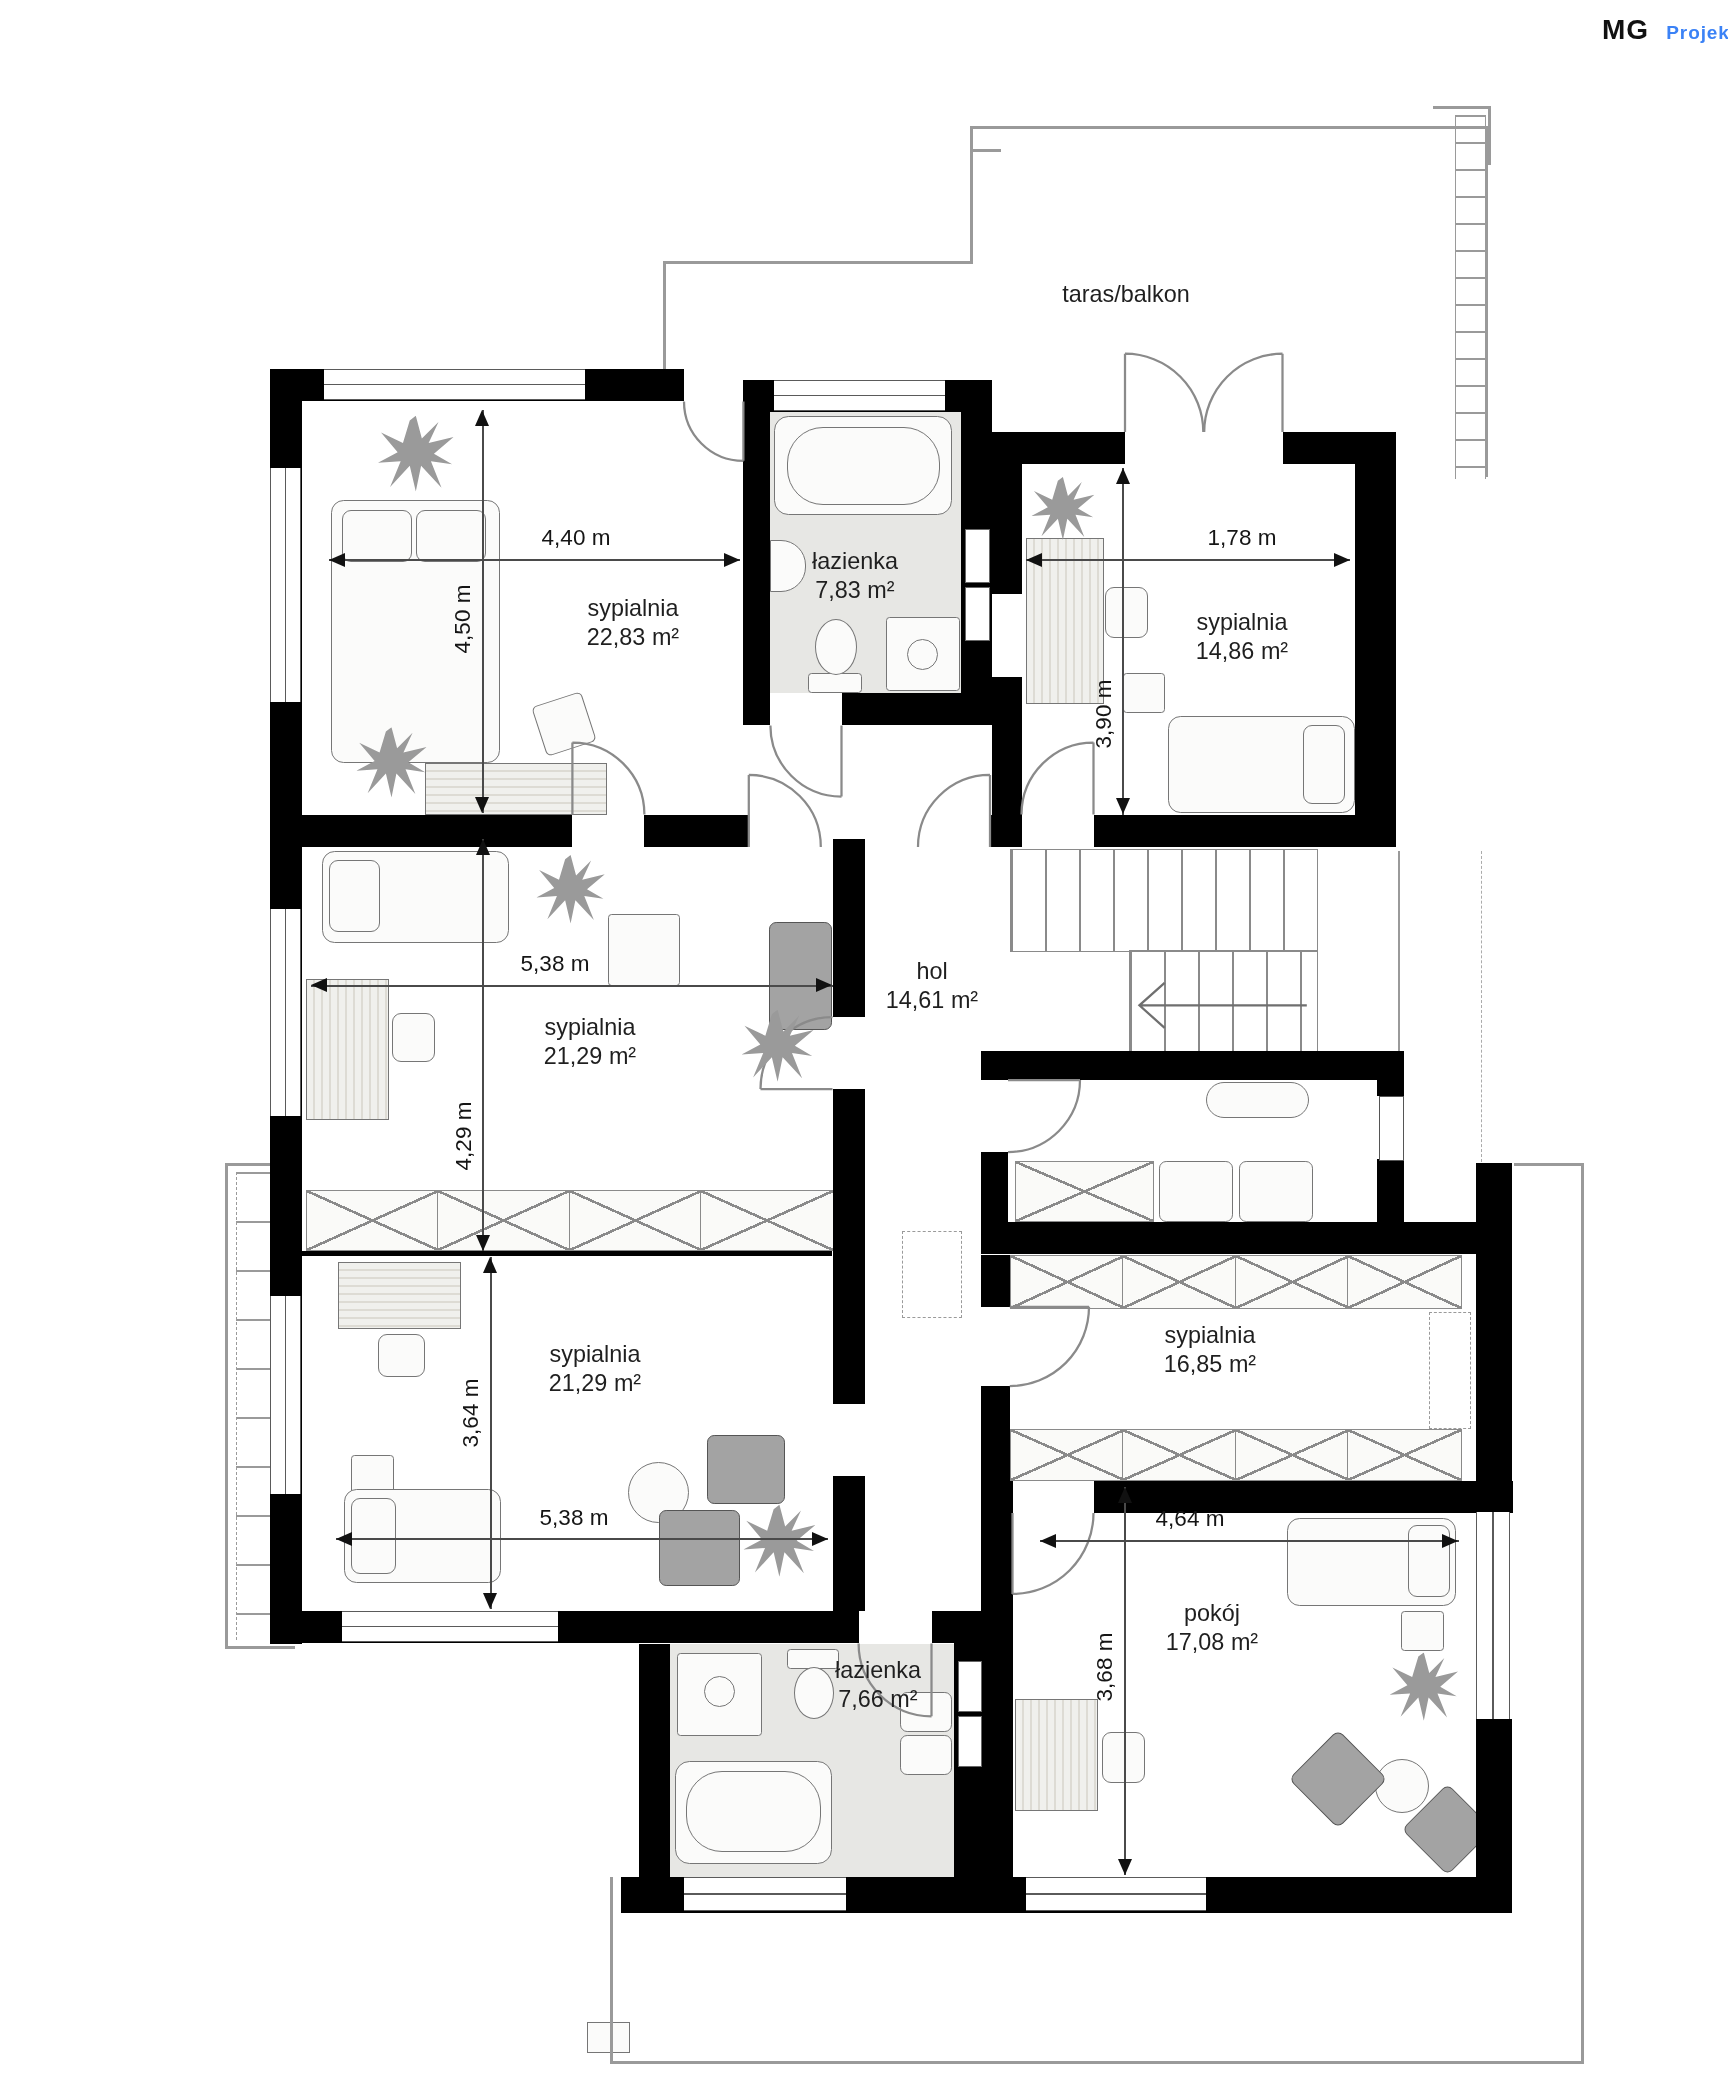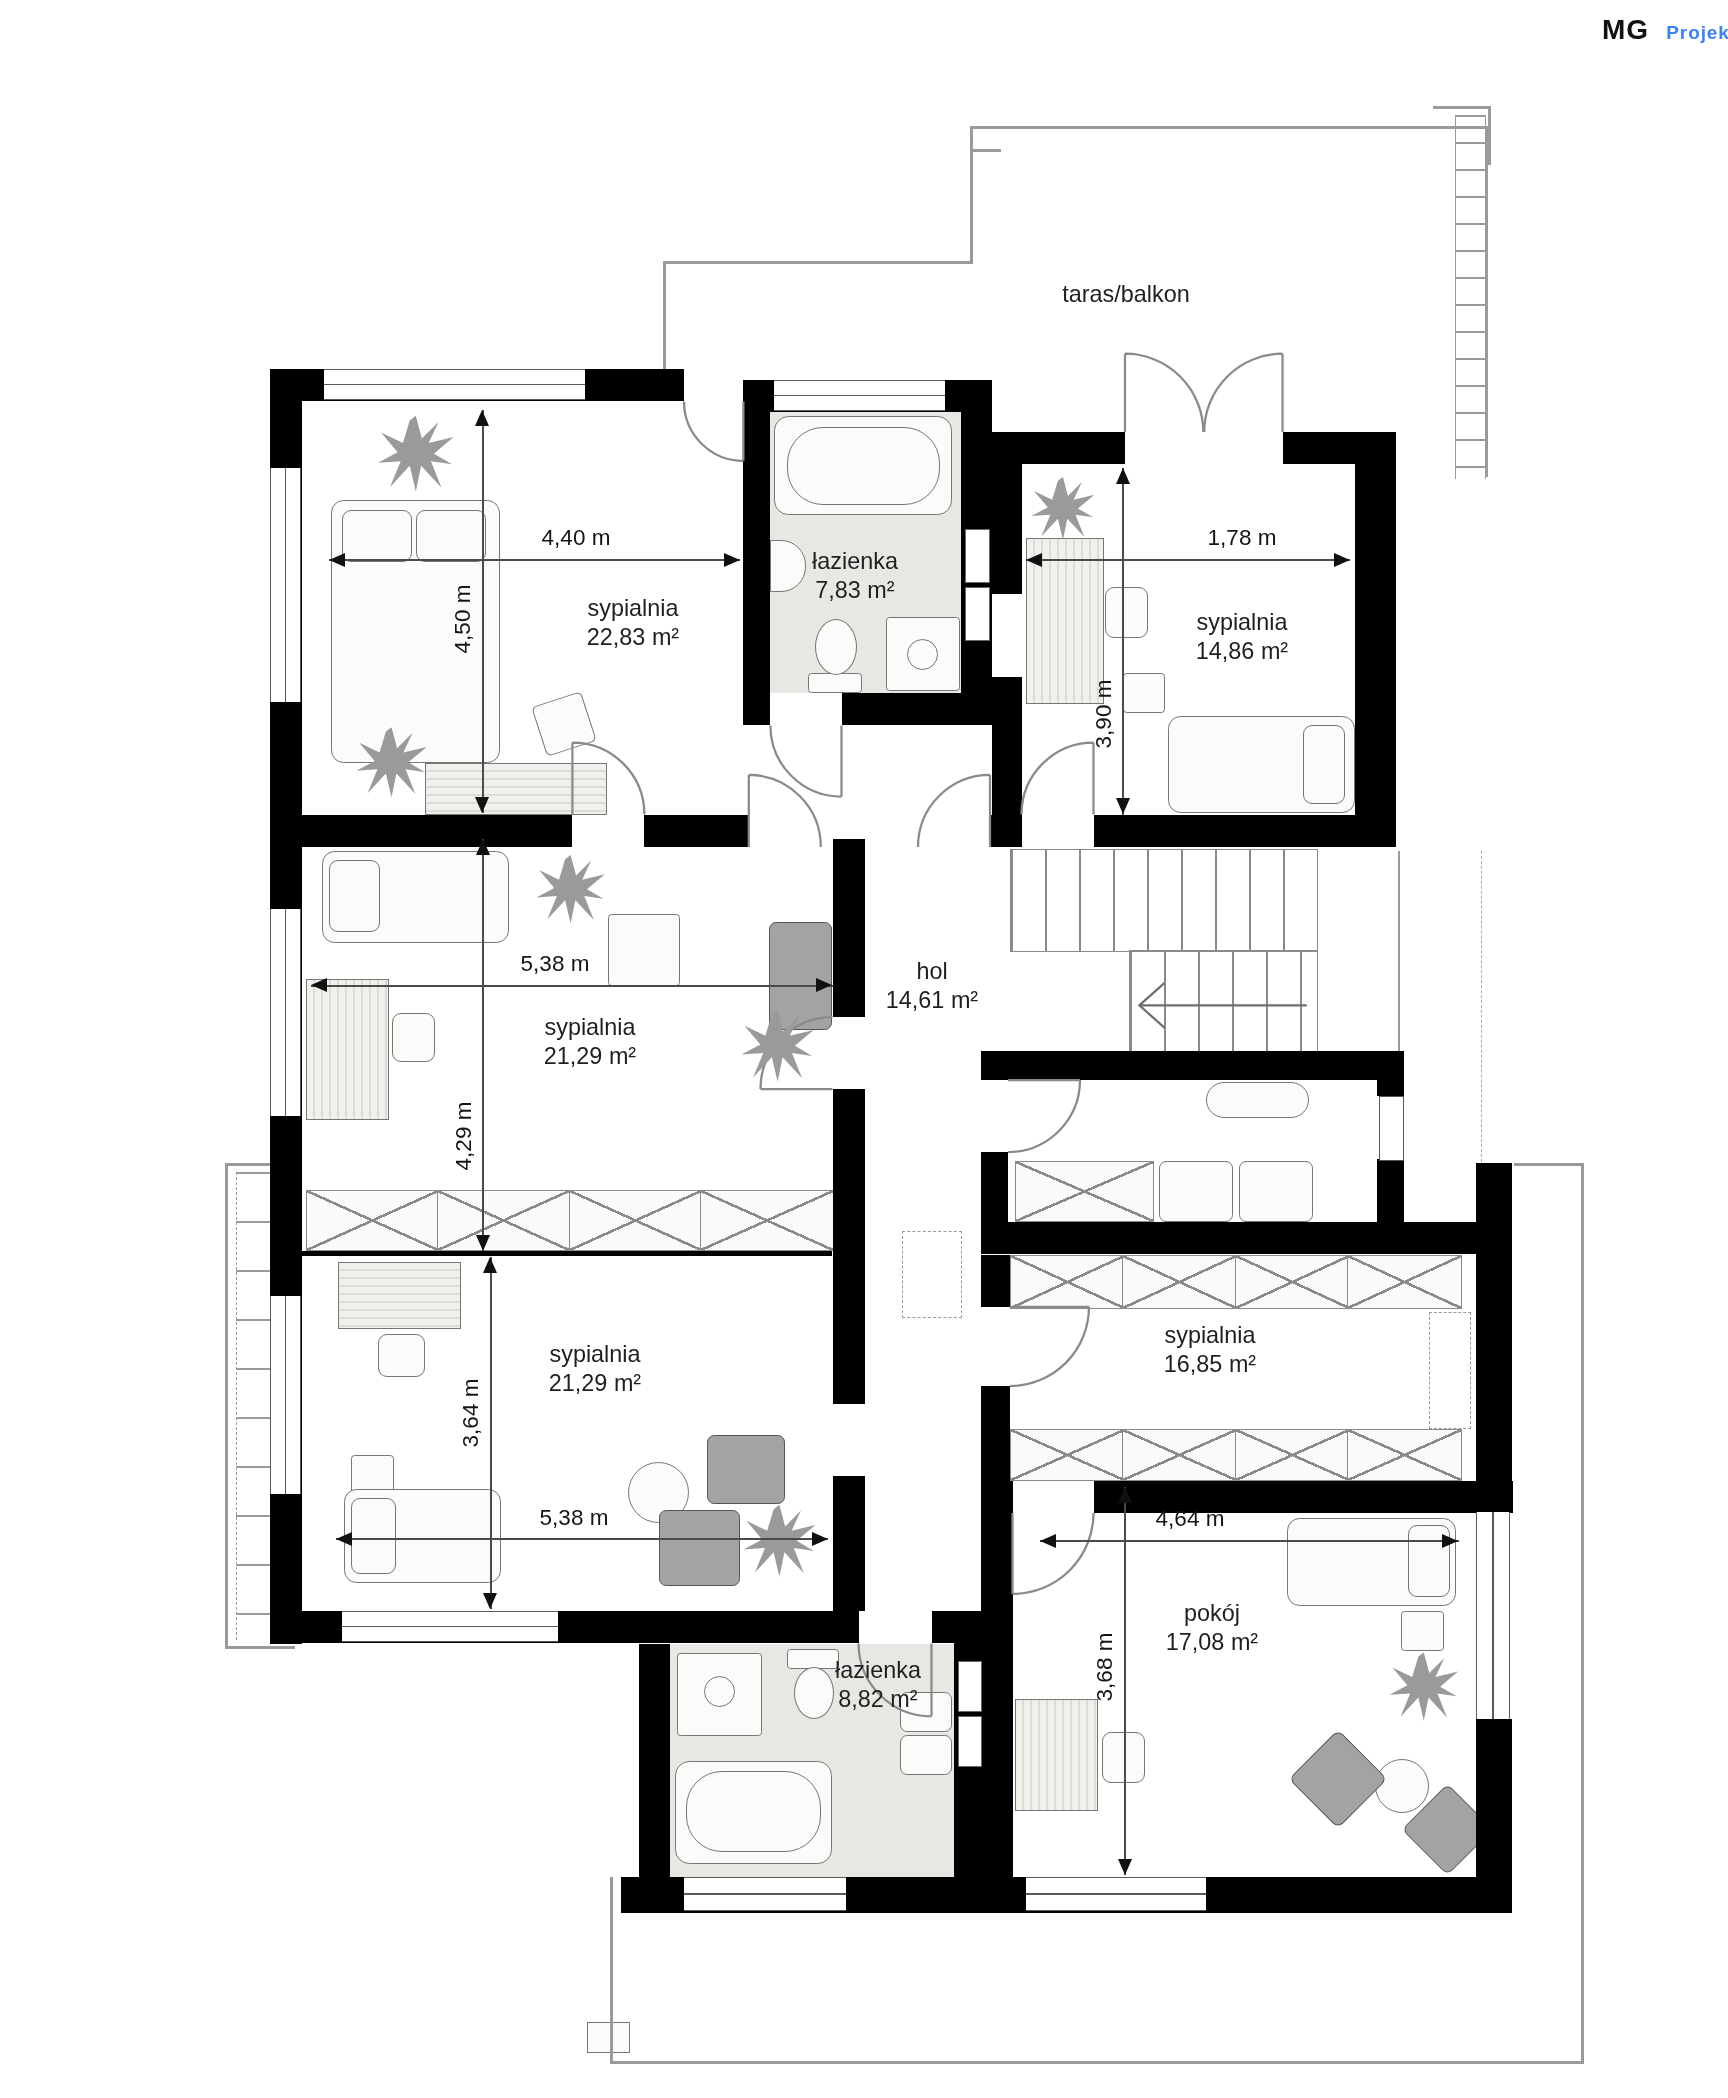--- a/index.html
+++ b/index.html
@@ -325,21 +325,21 @@
   <div class="rlabel" style="left:1210px;top:1350px">
     <div>sypialnia</div>
     <div>16,85 m²</div>
   </div>
   <div class="rlabel" style="left:595px;top:1369px">
     <div>sypialnia</div>
     <div>21,29 m²</div>
   </div>
   <div class="rlabel" style="left:878px;top:1685px">
     <div>łazienka</div>
-    <div>8,82 m²</div>
+    <div>7,66 m²</div>
   </div>
   <div class="rlabel" style="left:1212px;top:1628px">
     <div>pokój</div>
     <div>17,08 m²</div>
   </div>
 
 </div>
 
 
 </body></html>

